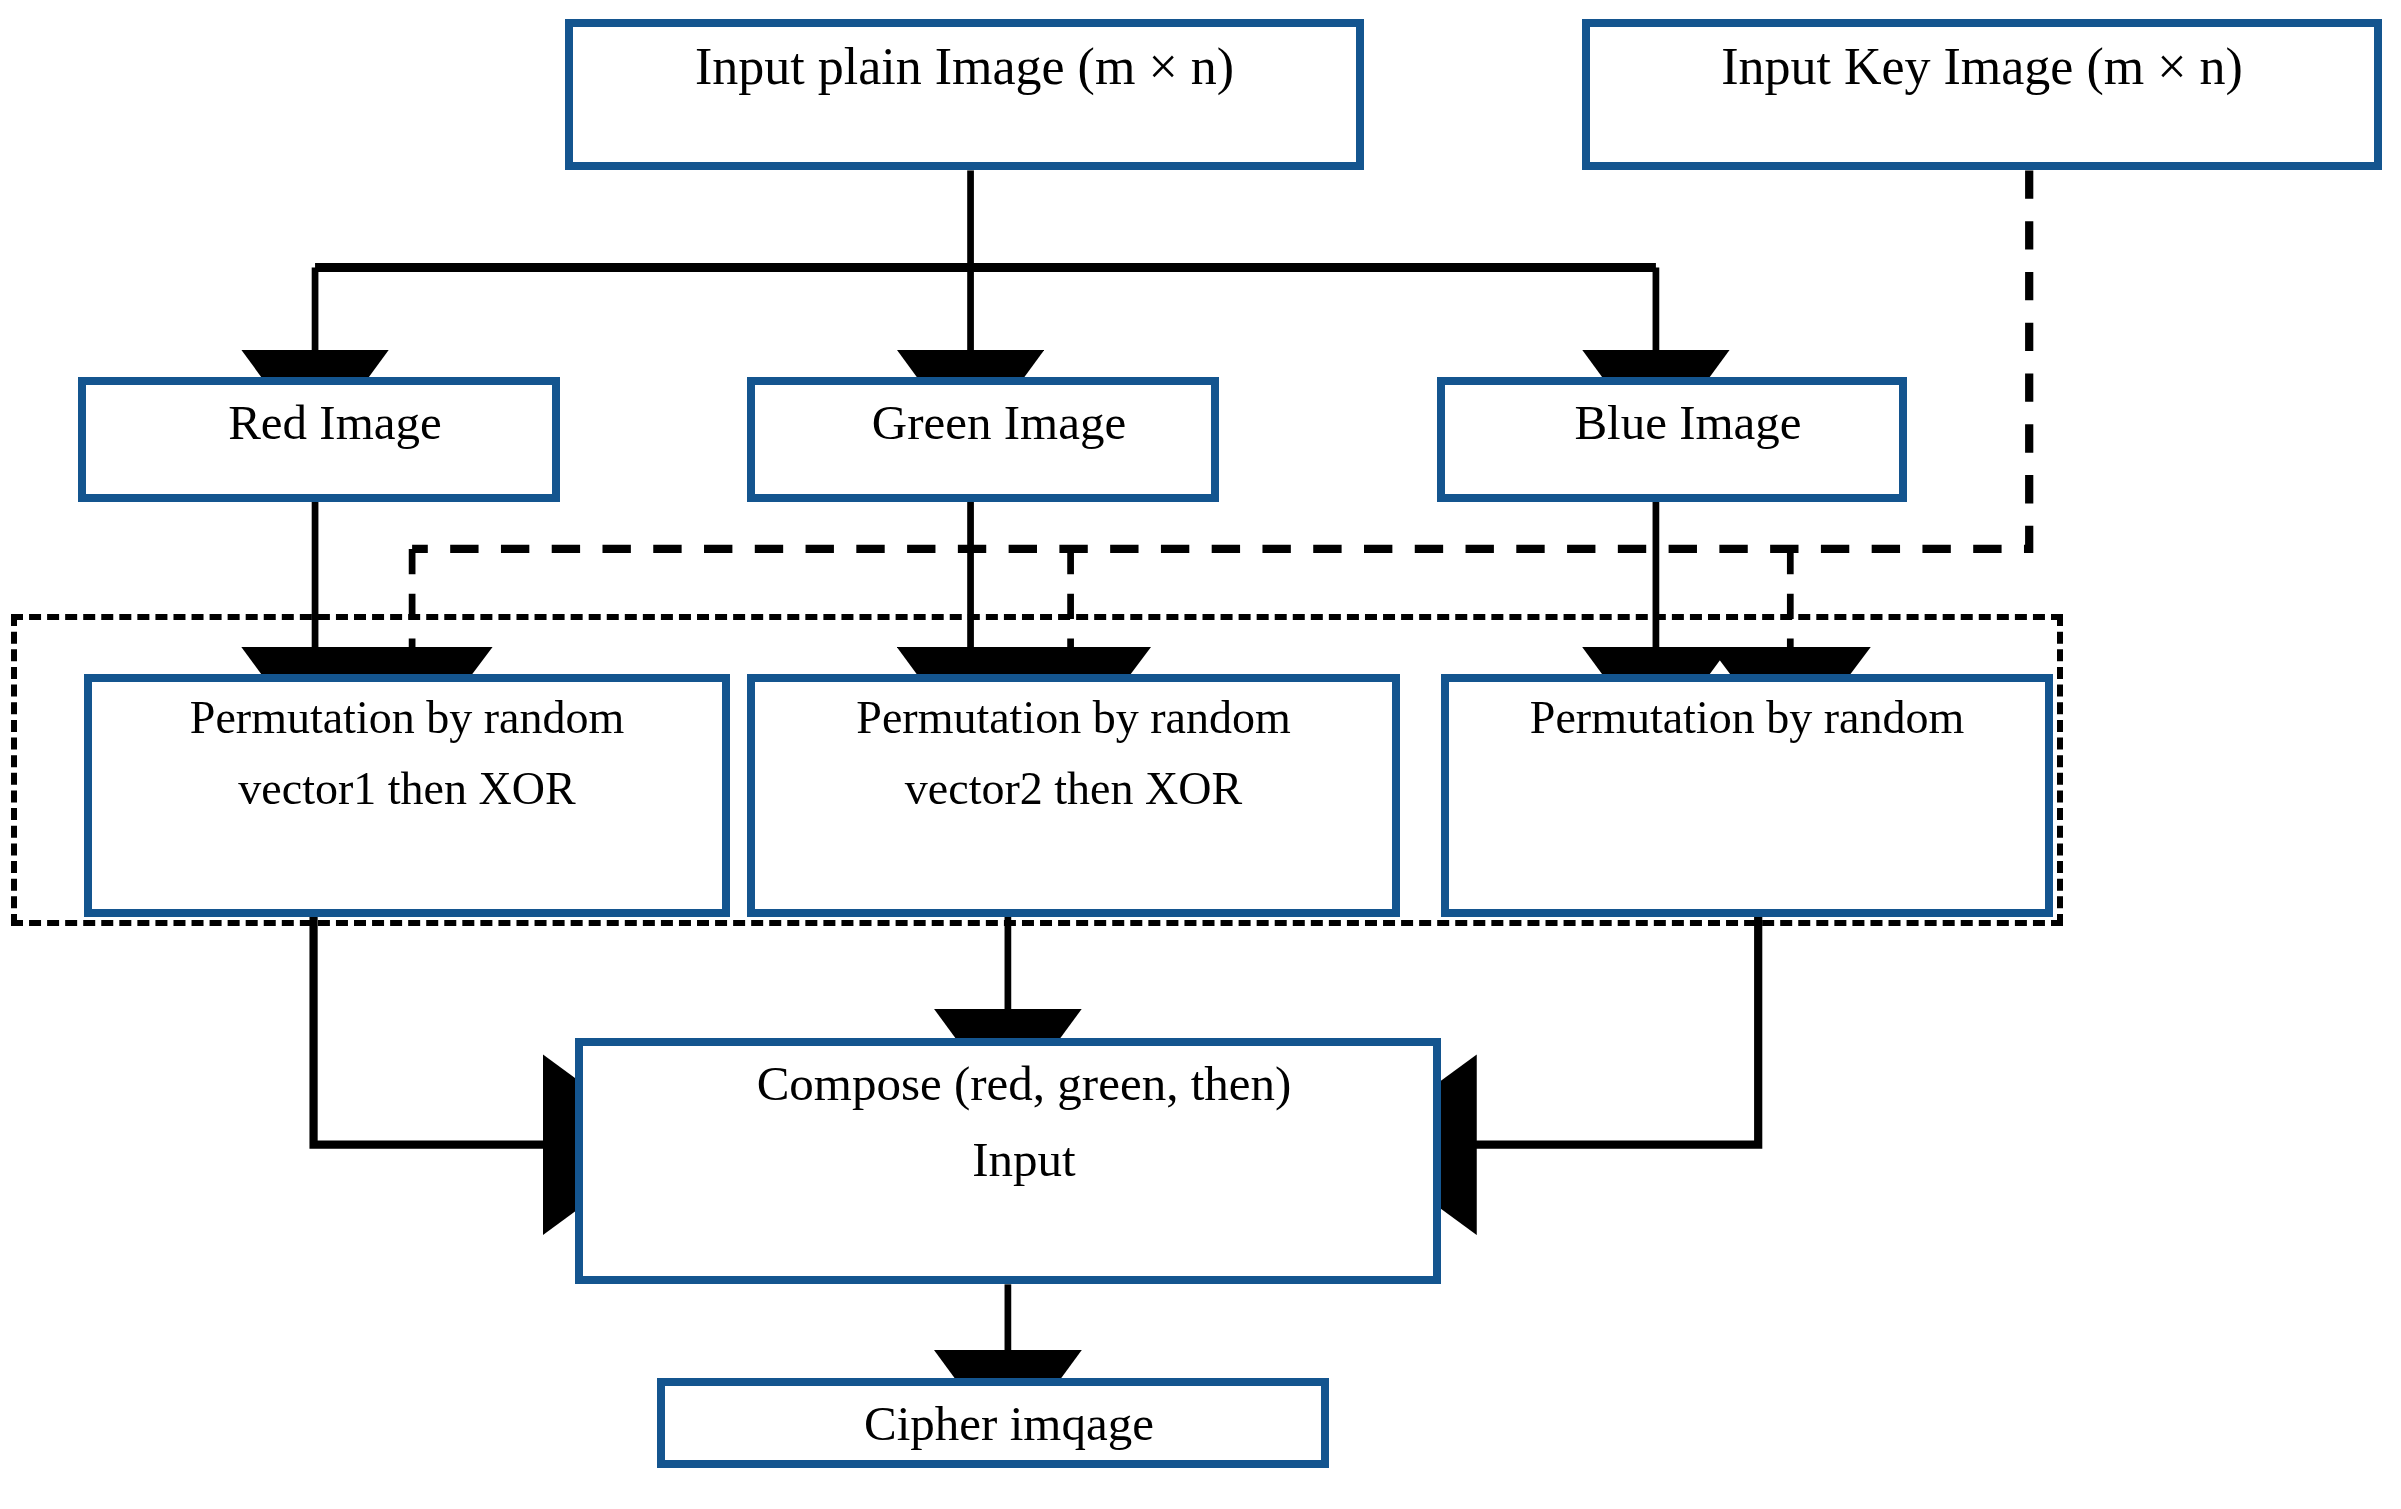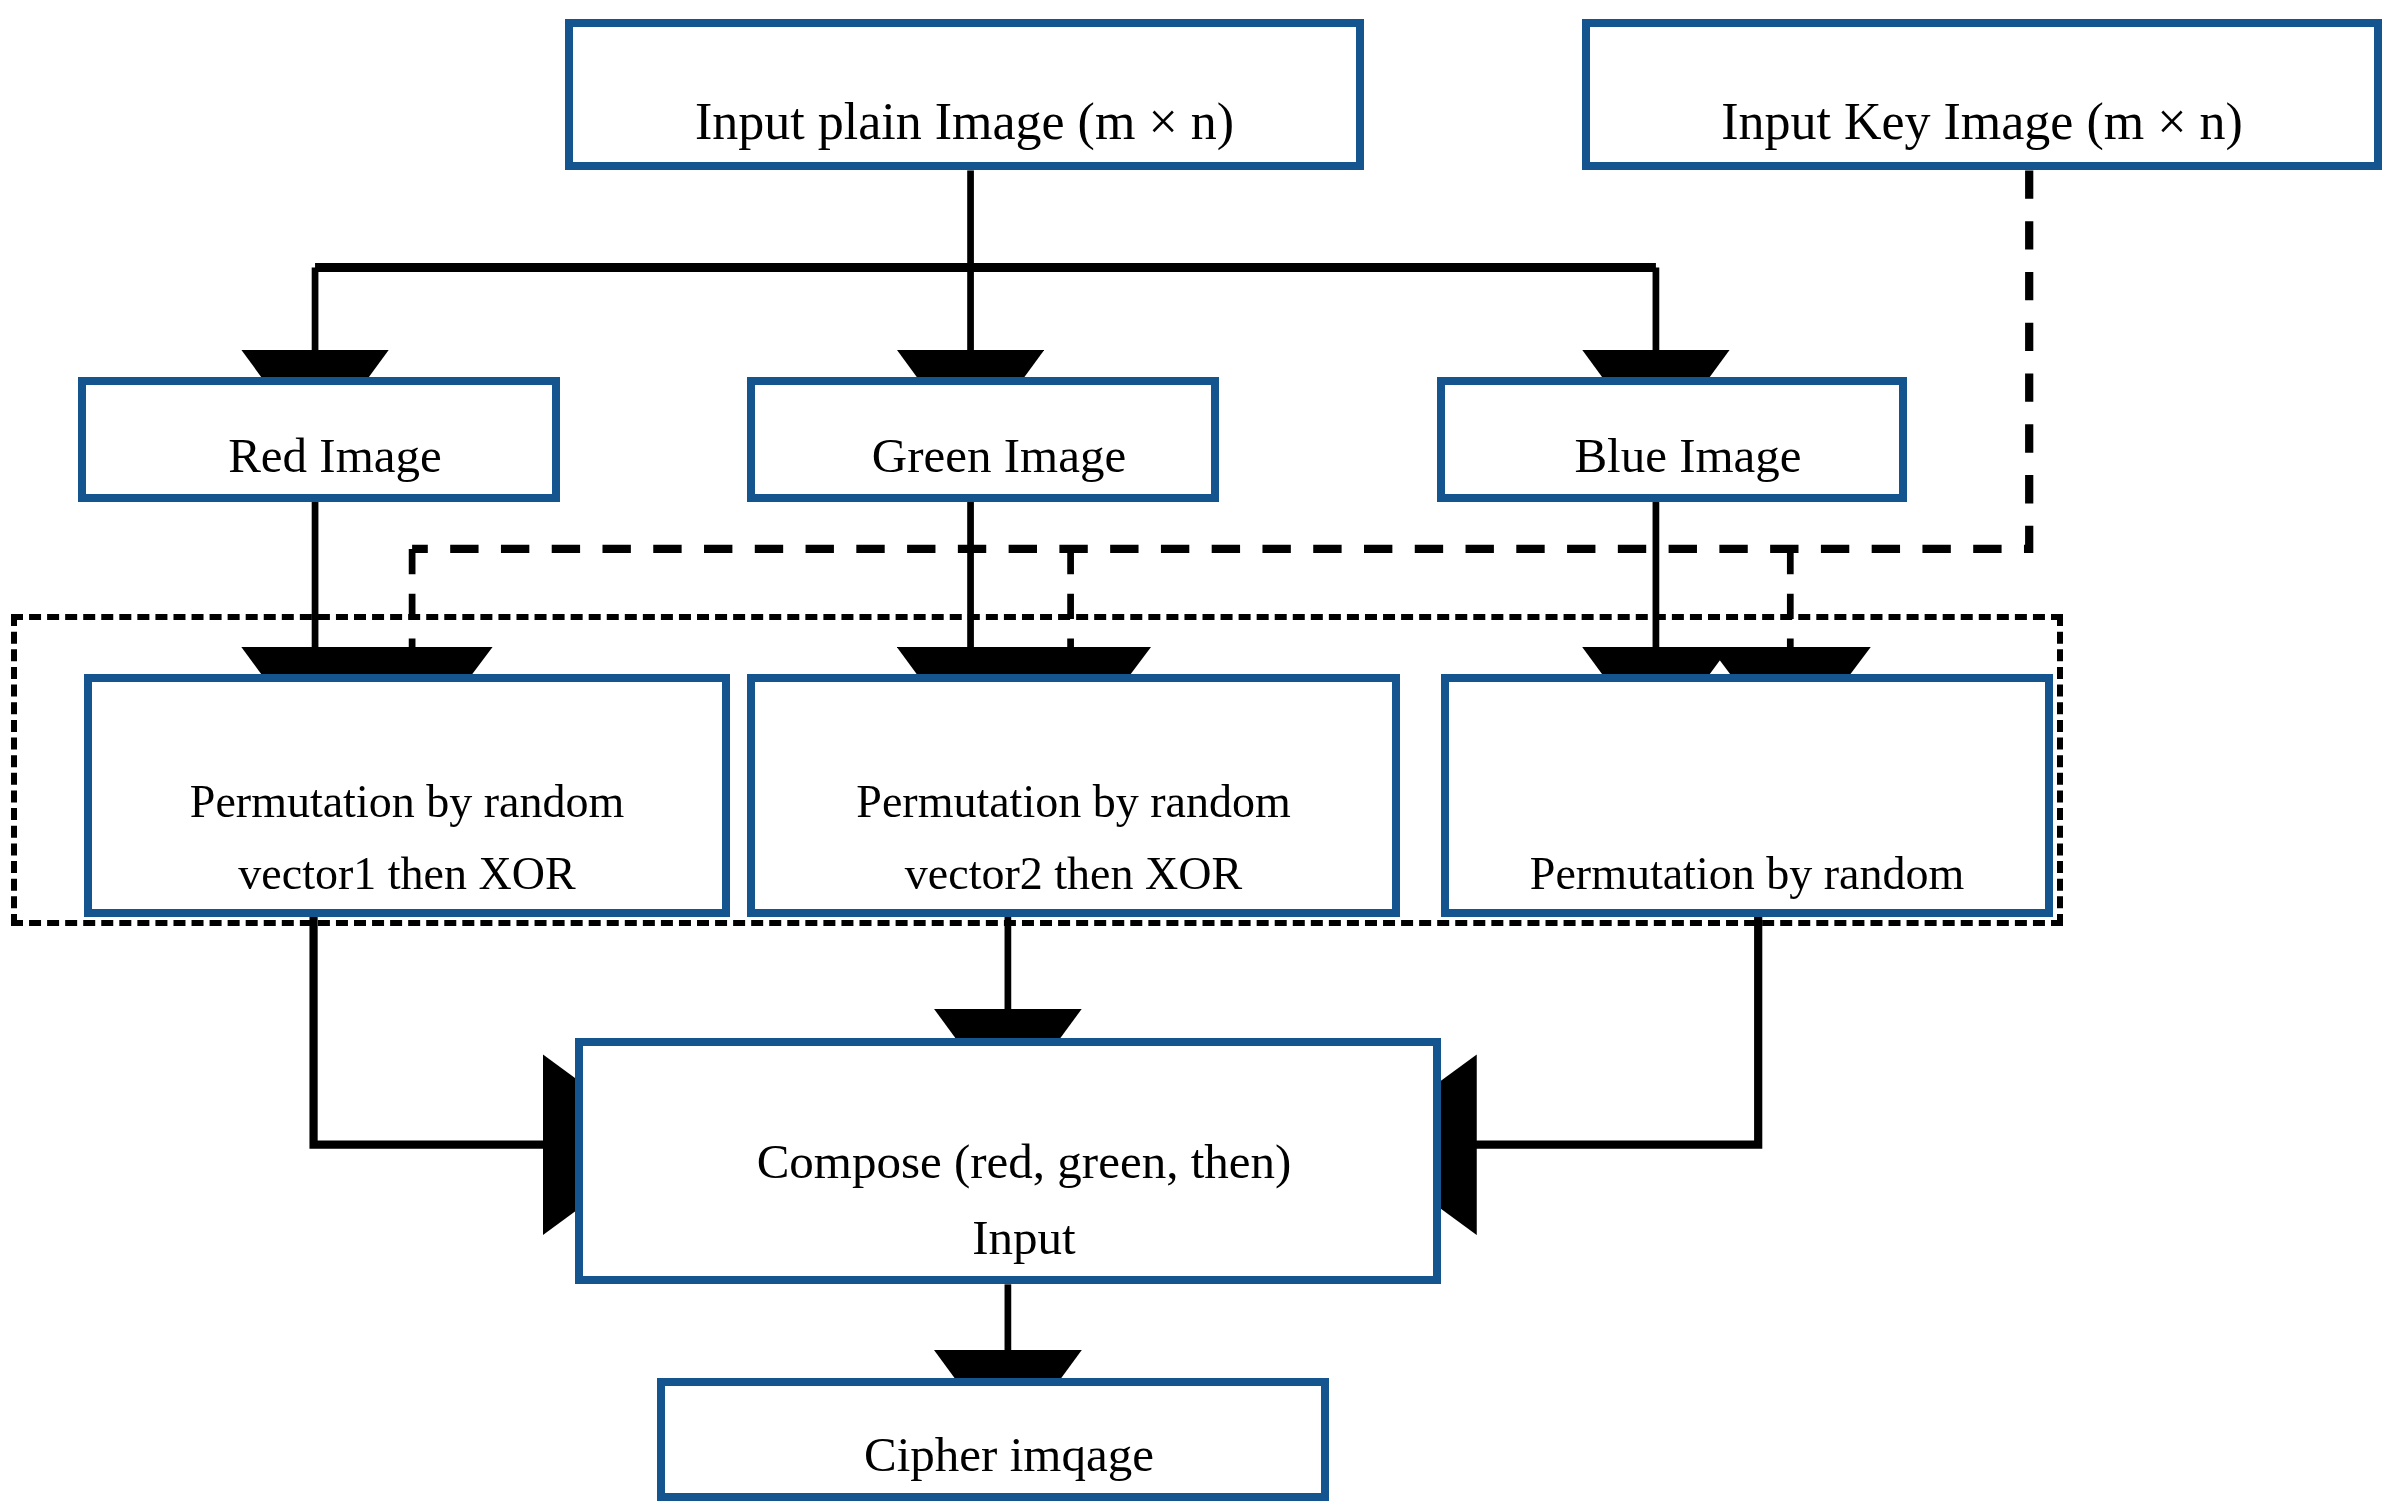--- a/index.html
+++ b/index.html
@@ -25,21 +25,21 @@
     height: 1510px;
   }
   .node {
     position: absolute;
     box-sizing: border-box;
     background: #ffffff;
     border: 8.2px solid #14558f;
     display: flex;
     flex-direction: column;
     align-items: center;
-    justify-content: flex-end;
+    justify-content: flex-start;
     text-align: center;
     color: #000000;
     line-height: 1.55;
     z-index: 3;
   }
   .node .line {
     display: block;
     white-space: nowrap;
   }
   .t-big { font-size: 52px; }
@@ -135,18 +135,18 @@
 
   <div class="node t-perm" style="left:1441px; top:674px; width:612px; height:243px;">
     <span class="line">Permutation by random</span>
   </div>
 
   <div class="node t-mid" style="left:575px; top:1038px; width:866px; height:246px;">
     <span class="line">Compose (red, green, then)</span>
     <span class="line">Input</span>
   </div>
 
-  <div class="node t-mid" style="left:657px; top:1378px; width:672px; height:123px;">
+  <div class="node t-mid" style="left:657px; top:1378px; width:672px; height:90px;">
     <span class="line">Cipher imqage</span>
   </div>
 
 </div>
 
 
 </body></html>

